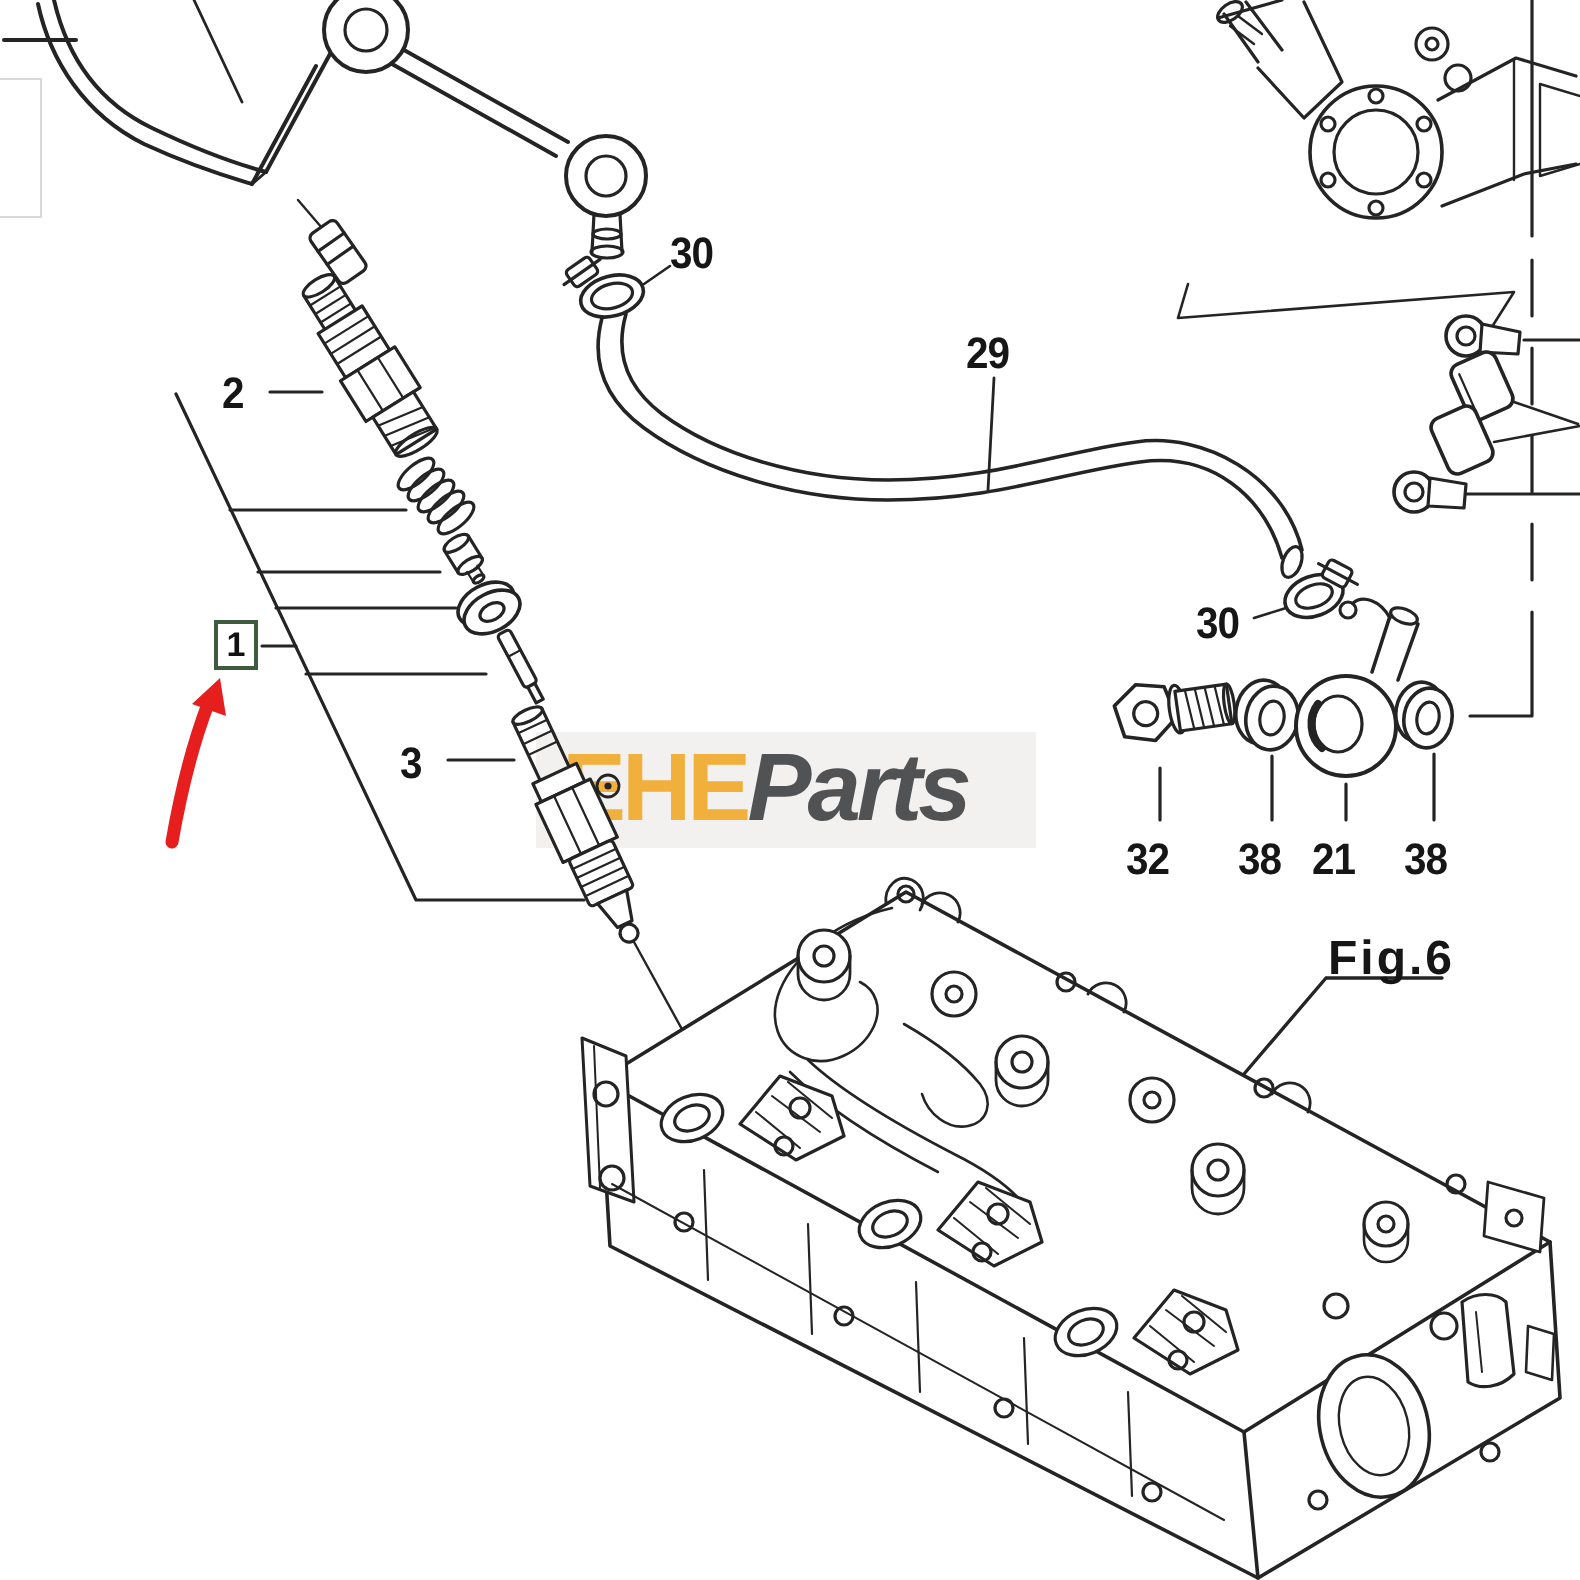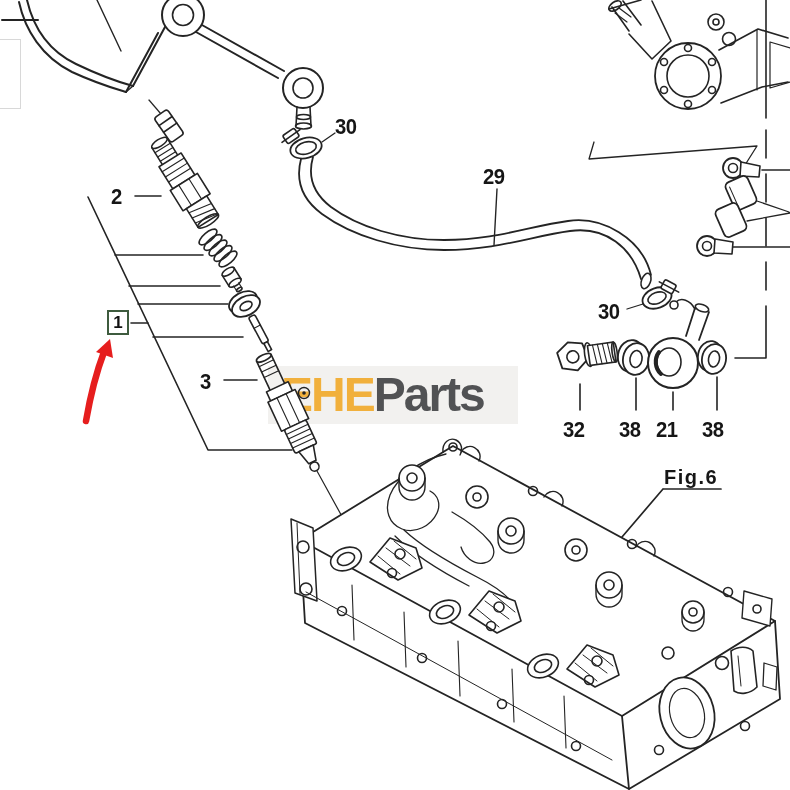--- a/index.html
+++ b/index.html
@@ -4,29 +4,29 @@
 <style>
   html,body{margin:0;padding:0;background:#fff;}
   .stage{position:relative;width:790px;height:790px;background:#fff;overflow:hidden;
          font-family:"Liberation Sans",sans-serif;}
   
   .wm{position:absolute;left:268px;top:366px;width:250px;height:58px;
       background:rgba(241,240,238,.95);display:flex;align-items:center;
       padding-left:13px;box-sizing:border-box;z-index:1;}
   .wm span{font-weight:700;font-size:48px;letter-spacing:-2px;line-height:1;}
   .wm .wl{color:#F1B03C;}
-  .wm .wr{color:#515254;}
+  .wm .wr{color:#515254;font-style:italic;}
   svg.diagram{position:absolute;left:0;top:0;z-index:2;}
   .plabel{position:absolute;z-index:3;color:#161616;font-weight:700;font-size:22px;
           line-height:1;letter-spacing:-.5px;transform:scaleX(.92);transform-origin:left top;
           white-space:nowrap;}
   .box1{position:absolute;left:107px;top:310px;width:18px;height:21px;
         border:2.5px solid #3E5B3E;background:#fff;z-index:3;display:flex;
         align-items:center;justify-content:center;font-weight:700;font-size:17px;color:#111;}
-  .fig{position:absolute;left:664px;top:466px;z-index:3;font-weight:700;font-size:20px;
+  .fig{position:absolute;left:664px;top:466px;z-index:3;font-weight:700;font-size:24px;
        letter-spacing:1.5px;color:#161616;}
   .strainer{position:absolute;left:529px;top:101px;z-index:3;font-weight:700;font-size:15px;
             line-height:20px;letter-spacing:.5px;color:#161616;
             font-family:"DejaVu Sans","Liberation Sans",sans-serif;}
   .edgebox{position:absolute;left:-8px;top:39px;width:27px;height:68px;background:#fff;
            border:1.5px solid #d8d8d8;z-index:2;}
 </style>
 </head>
 <body>
 

